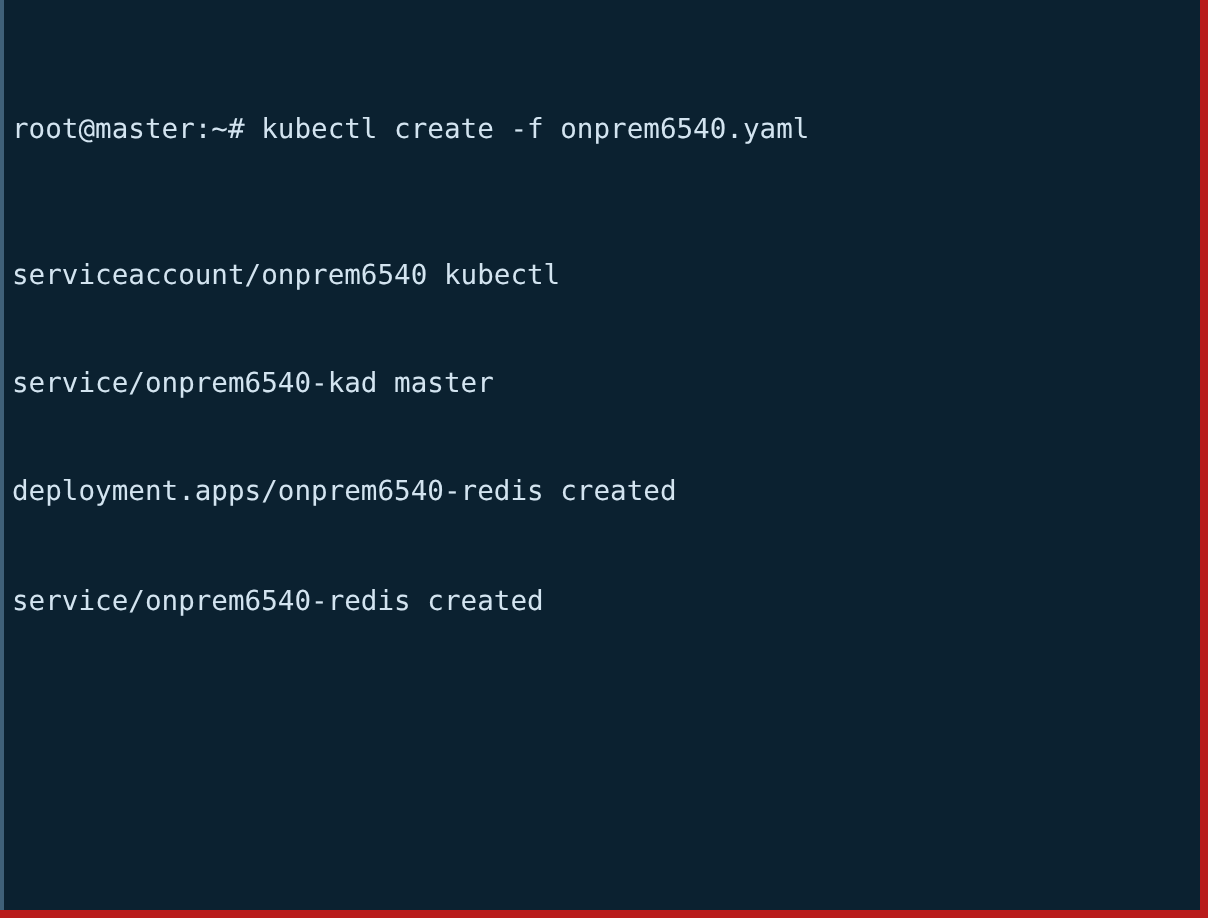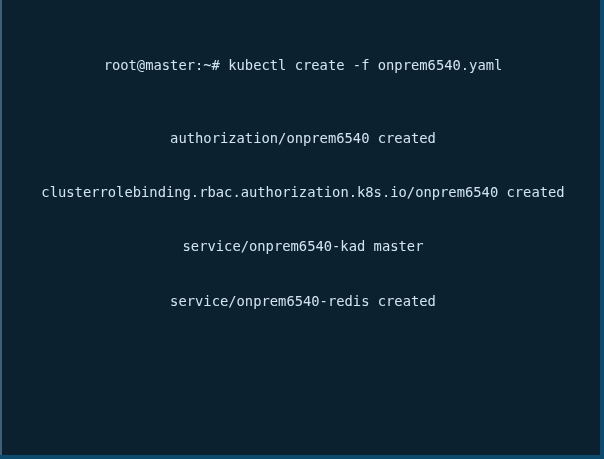--- a/index.html
+++ b/index.html
@@ -1,21 +1,21 @@
 <!DOCTYPE html>
 <html><head>
 <meta charset="utf-8">
 <style>
   html,body{margin:0;padding:0;}
   body{
     width:604px;height:459px;overflow:hidden;
     background:#000000;
     font-family:"DejaVu Sans Mono","Liberation Mono",monospace;
   }
-  .screen{position:relative;width:604px;height:459px;background:#0c4a6e;text-align:center;}
+  .screen{position:relative;width:604px;height:459px;background:#b91c1c;}
   .terminal{
     position:absolute;top:0;left:0;
     width:600px;height:455px;
     box-sizing:border-box;
     background:#0b2130;
     border-left:2px solid #3f6078;
     padding:2px 0 0 4px;
     font-size:13.8px;
     line-height:18.1px;
     color:#d3e4f0;
@@ -26,23 +26,23 @@
   .cmd{padding-left:1ch;}
 </style>
 </head>
 <body>
 
 <div class="screen">
   <div class="terminal">
 
     <div class="line"><span>root@master:~#</span><span class="cmd">kubectl create -f onprem6540.yaml</span></div>
 
-    <div class="line">authorization/onprem6540 created</div>
-    <div class="line">clusterrolebinding.rbac.authorization.k8s.io/onprem6540 created</div>
+    <div class="line">serviceaccount/onprem6540 kubectl</div>
     <div class="line">service/onprem6540-kad master</div>
+    <div class="line">deployment.apps/onprem6540-redis created</div>
     <div class="line">service/onprem6540-redis created</div>
     
     
     
     
     
     
     
     
     

